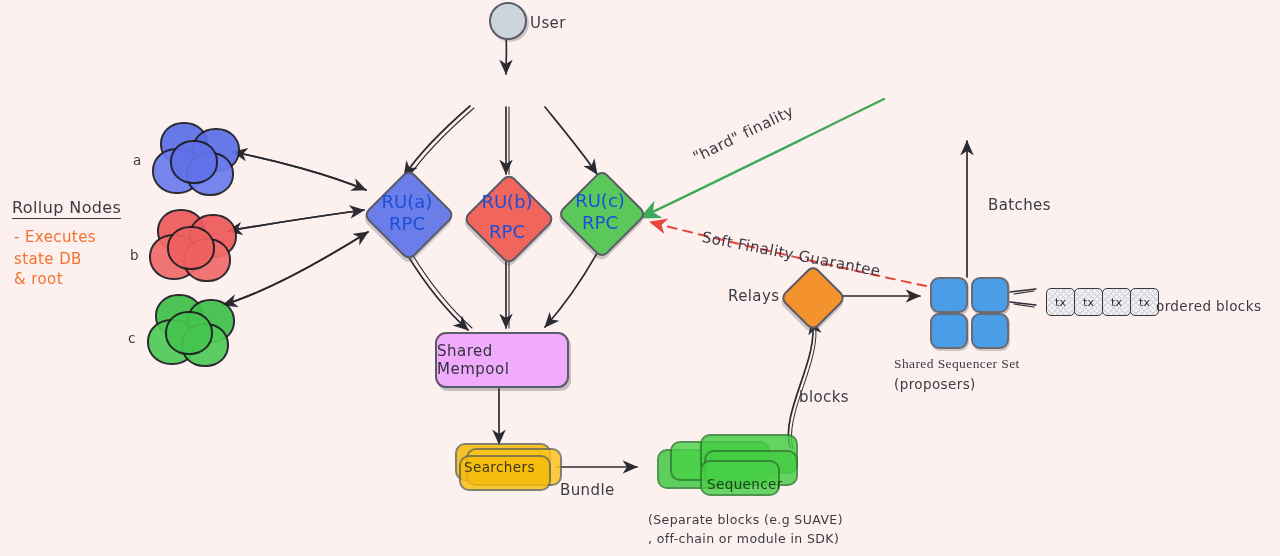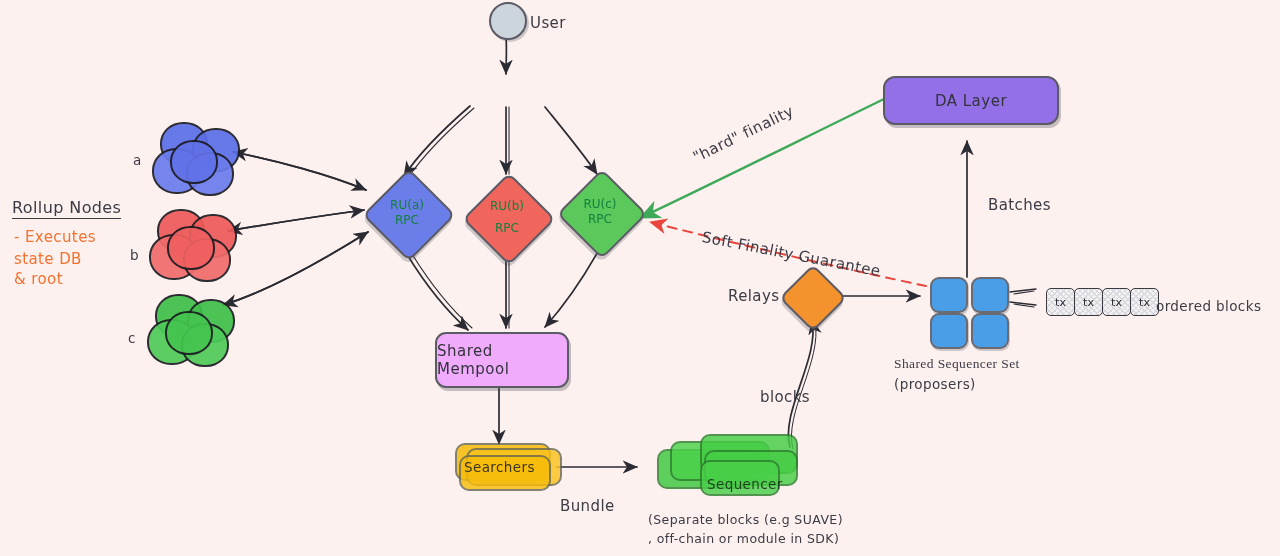--- a/index.html
+++ b/index.html
@@ -23,21 +23,21 @@
     display:flex;align-items:center;justify-content:center;
     color:#33333c;font-size:15px;letter-spacing:.5px;
     box-shadow:2px 3px 0 rgba(70,70,80,.30);
   }
   .diamond{
     position:absolute;border:2px solid #5b5b66;border-radius:8px;
     transform:rotate(45deg);box-shadow:2px 3px 0 rgba(70,70,80,.25);
   }
   .diamond-txt{
     position:absolute;display:flex;flex-direction:column;align-items:center;
-    justify-content:center;color:#15803d;font-size:12px;line-height:1.25;
+    justify-content:center;color:#1d4ed8;font-size:18px;line-height:1.25;
     pointer-events:none;
   }
   .circle{
     position:absolute;border:2px solid #5b5b66;border-radius:50%;
     box-shadow:2px 2px 0 rgba(70,70,80,.25);
   }
   .blob{
     position:absolute;border:2.2px solid #1c1c22;border-radius:48%;
     opacity:.92;
   }
@@ -172,23 +172,20 @@
     <span>RU(b)</span>
     <span>RPC</span>
   </div>
 
   <div class="diamond" style="left:570px;top:182px;width:60px;height:60px;background:#5bc85b;"></div>
   <div class="diamond-txt" style="left:559px;top:187px;width:82px;height:50px;">
     <span>RU(c)</span>
     <span>RPC</span>
   </div>
 
-  <div class="boxshape" style="left:883px;top:76px;width:172px;height:45px;background:#9370e8;border-radius:12px;">
-    <span>DA Layer</span>
-  </div>
 
   <div class="boxshape" style="left:435px;top:332px;width:130px;height:52px;background:#f0abfc;border-radius:11px;">
     <span>Shared Mempool</span>
   </div>
 
   <div>
     <div class="stackbox" style="left:455px;top:443px;width:92px;height:34px;background:#f5b800;"></div>
     <div class="stackbox" style="left:466px;top:448px;width:92px;height:34px;background:#fcc21a;"></div>
     <div class="stackbox" style="left:459px;top:455px;width:88px;height:32px;background:#f7bd0a;"></div>
   </div>
@@ -225,17 +222,17 @@
       <div class="txbox" style="left: 1130px; top: 288px; width: 27px; height: 26px;">tx</div>
     </div>
   <div class="lbl small" style="left:1156px;top:298px;">ordered blocks</div>
 
   <div class="lbl rot" style="left:690px;top:150px;transform:rotate(-26deg);">"hard" finality</div>
 
   <div class="lbl rot" style="left:704px;top:228px;transform:rotate(11deg);">Soft Finality Guarantee</div>
 
   <div class="lbl" style="left:988px;top:196px;">Batches</div>
 
-  <div class="lbl" style="left:560px;top:481px;margin-top:16px;">Bundle</div>
-
-  <div class="lbl" style="left:760px;top:388px;">blocks</div>
+  <div class="lbl" style="left:560px;top:481px;">Bundle</div>
+
+  <div class="lbl" style="left:799px;top:388px;">blocks</div>
 
 </div>
 
 </body></html>

